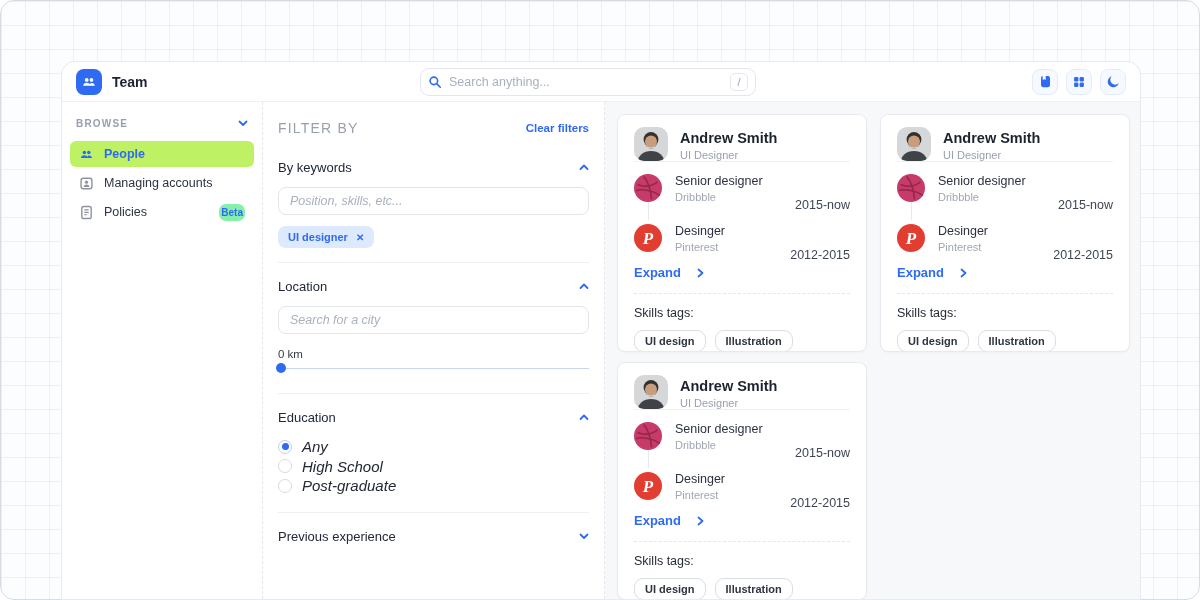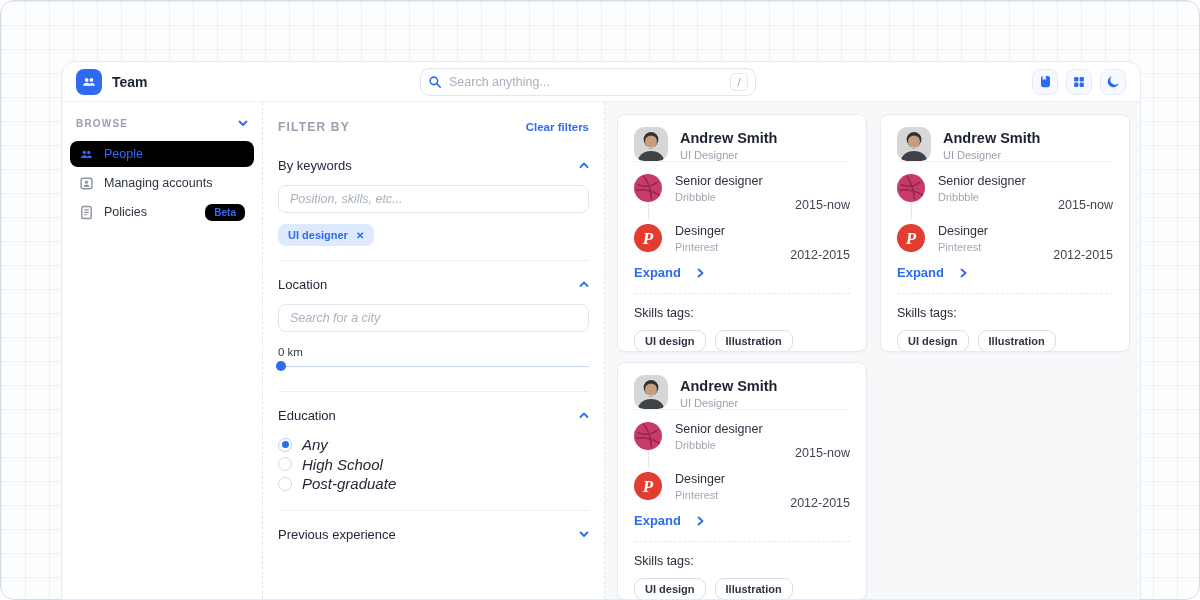--- a/index.html
+++ b/index.html
@@ -34,28 +34,28 @@
     background:#f6f9ff; display:grid; place-items:center; cursor:pointer; }
 
   
   .body { flex:1; display:flex; min-height:0; }
   .sidebar { flex:0 0 201px; border-right:1px dashed #e3e6ec; padding:16px 8px 0 8px; }
   .browse-row { display:flex; align-items:center; justify-content:space-between;
     padding:0 6px; margin-bottom:12px; }
   .browse-label { font-size:10px; font-weight:700; letter-spacing:1.2px; color:#98a0ae; }
   .nav-item { height:26px; display:flex; align-items:center; gap:10px; padding:0 9px;
     border-radius:8px; font-size:12.5px; color:#2d3441; margin-bottom:3px; cursor:pointer; }
-  .nav-item.active { background:#000000; color:#2e6bf2; font-weight:400; }
-  .badge { margin-left:auto; background:#000000; color:#2e6bf2; font-size:10px;
-    font-weight:700; padding:3px 9px; border-radius:7px; }
+  .nav-item.active { background:#bef264; color:#2e6bf2; font-weight:700;border-radius:6px; }
+  .badge { margin-left:auto; background:#86efac; color:#2e6bf2; font-size:10px;
+    font-weight:700; padding:3px 2px; border-radius:7px; }
 
   
   .filters { flex:0 0 342px; border-right:1px dashed #e3e6ec; padding:18px 15px 0 15px; }
   .filter-head { display:flex; align-items:center; justify-content:space-between; }
-  .filter-by { font-size:12px; font-weight:700; letter-spacing:1.2px; color:#98a0ae; }
+  .filter-by { font-size:14px; font-weight:400; letter-spacing:1.2px; color:#98a0ae; }
   .clear { font-size:11.5px; font-weight:700; color:#2e6bf2; cursor:pointer; }
   .fsec-head { display:flex; align-items:center; justify-content:space-between;
     font-size:13px; color:#22283a; cursor:pointer; }
   .finput { width:100%; height:28px; border:1px solid #e2e5ea; border-radius:8px;
     padding:0 11px; font-size:12.5px; color:#3a4150; font-family:inherit; outline:none; }
   .finput::placeholder { color:#a9b1bd; }
   .tag-chip { display:inline-flex; align-items:center; gap:8px; background:#dde9fc;
     color:#2e6bf2; font-size:11px; font-weight:700; border-radius:8px;
     padding:5px 10px; cursor:pointer; }
   .divider { border-top:1px solid #edeff3; }

